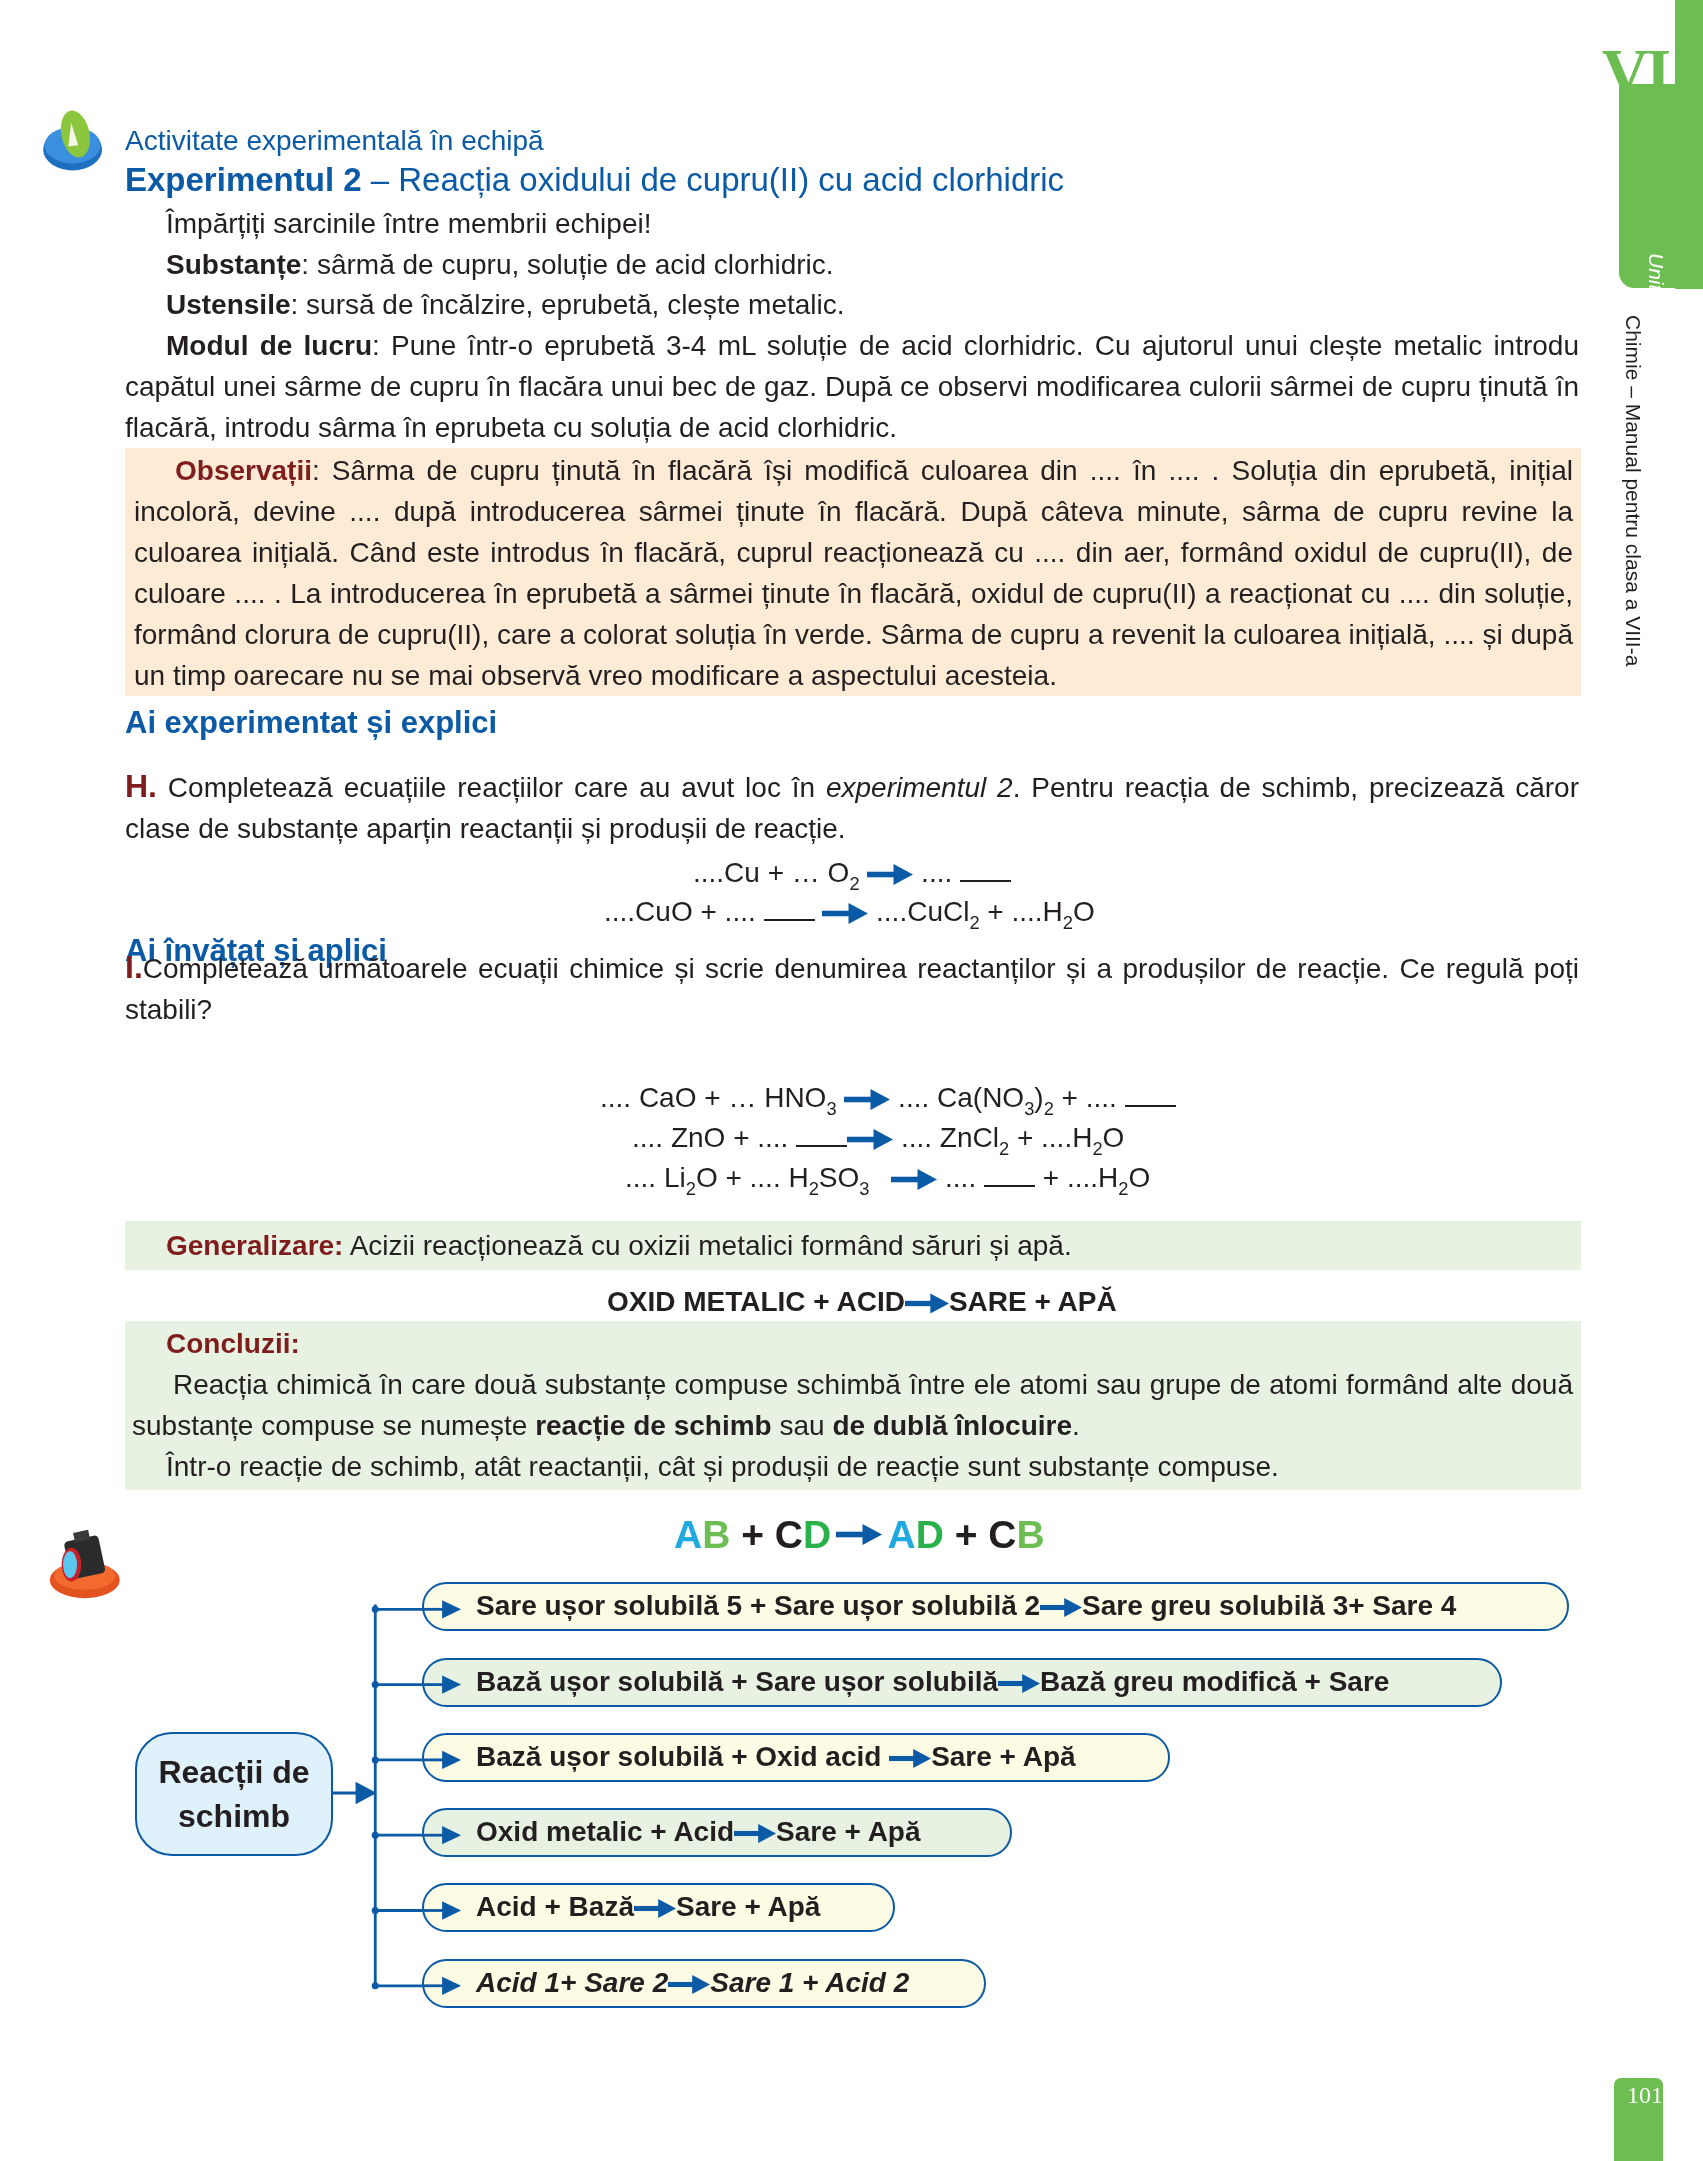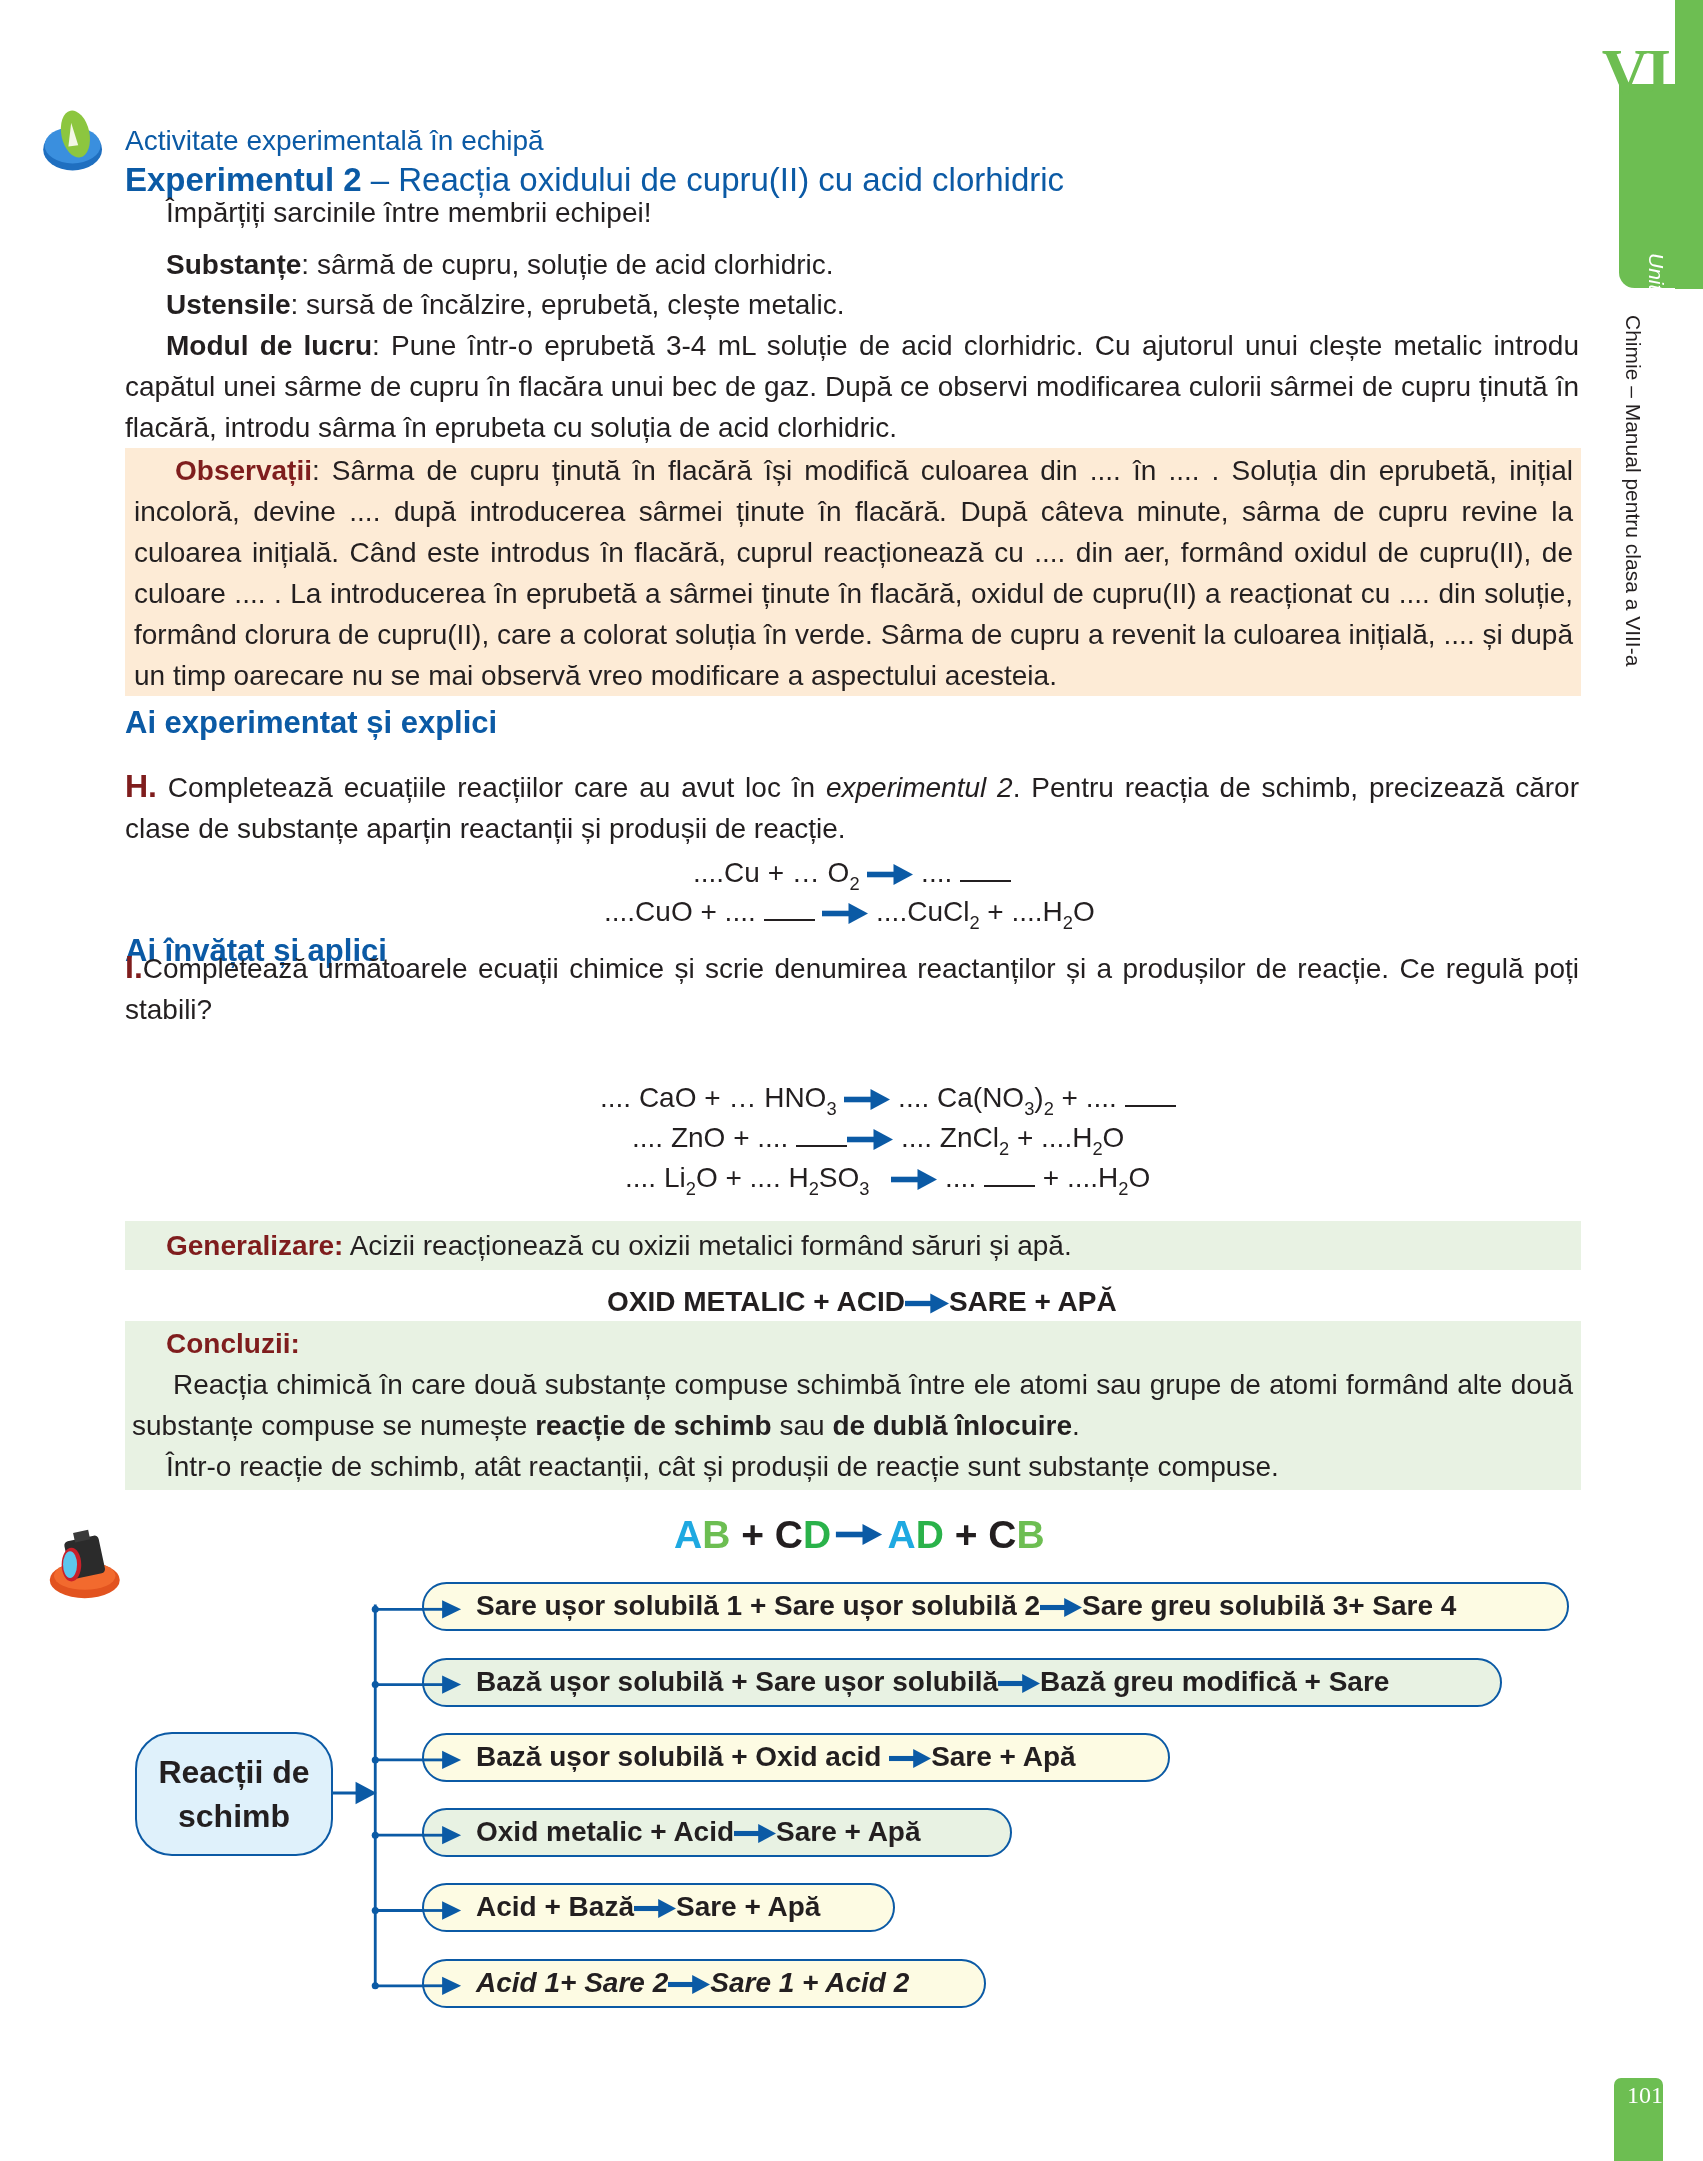--- a/index.html
+++ b/index.html
@@ -71,21 +71,21 @@
 
 <svg id="activity-icon" viewBox="0 0 100 100">
   <ellipse cx="48" cy="62" rx="42" ry="30" fill="#1f6fc0"></ellipse>
   <ellipse cx="48" cy="56" rx="40" ry="26" fill="#3a8fde"></ellipse>
   <ellipse cx="52" cy="40" rx="20" ry="34" fill="#8cc63f" transform="rotate(-12 52 40)"></ellipse>
   <polygon points="46,24 56,56 42,58" fill="#f4f7e6"></polygon>
 </svg>
 <div class="text" id="activity-label">Activitate experimentală în echipă</div>
 <div class="text" id="exp-title"><span class="exp-num">Experimentul 2</span><span> – </span><span> Reacția oxidului de cupru(II) cu acid clorhidric</span></div>
 
-<div class="text" style="left:166px; top:192px;">Împărțiți sarcinile între membrii echipei!</div>
+<div class="text" style="left:166px; top:203px;">Împărțiți sarcinile între membrii echipei!</div>
 <div class="text" style="left:166px; top:244px;"><b>Substanțe</b><span>: sârmă de cupru, soluție de acid clorhidric.</span></div>
 <div class="text" style="left:166px; top:284px;"><b>Ustensile</b><span>: sursă de încălzire, eprubetă, clește metalic.</span></div>
 <div class="para indent" style="top:325px;"><b>Modul de lucru</b><span>: Pune într-o eprubetă 3-4 mL soluție de acid clorhidric. Cu ajutorul unui clește metalic introdu capătul unei sârme de cupru în flacăra unui bec de gaz. După ce observi modificarea culorii sârmei de cupru ținută în flacără, introdu sârma în eprubeta cu soluția de acid clorhidric.</span></div>
 
 <div id="obs-box"></div>
 <div id="obs-text" class="indent"><b class="blue-text">Observații</b><span>: Sârma de cupru ținută în flacără își modifică culoarea din .... în .... . Soluția din eprubetă, inițial incoloră, devine .... după introducerea sârmei ținute în flacără. După câteva minute, sârma de cupru revine la culoarea inițială. Când este introdus în flacără, cuprul reacționează cu .... din aer, formând oxidul de cupru(II), de culoare  .... . La introducerea în eprubetă a sârmei ținute în flacără, oxidul de cupru(II) a reacționat cu .... din soluție, formând clorura de cupru(II), care a colorat soluția în verde. Sârma de cupru a revenit la culoarea inițială, .... și după un timp oarecare nu se mai observă vreo modificare a aspectului acesteia.</span></div>
 
 <div class="section-head" style="top:705px;">Ai experimentat și explici</div>
 <div class="para" style="top:766px;"><b class="blue-text" style="font-size:32px;">H.</b><span> Completează ecuațiile reacțiilor care au avut loc în </span><i>experimentul 2</i><span>. Pentru reacția de schimb, precizează căror clase de substanțe aparțin reactanții și produșii de reacție.</span></div>
 
@@ -180,21 +180,21 @@
       <polygon points="628,2809 655,2822 628,2835" fill="#0b5aa5"></polygon>
     </g>
 </svg>
 
 <div id="center-node">
     <div>Reacții de</div>
     <div>schimb</div>
   </div>
 
 <div id="pills">
-    <div class="pill yellow" style="top: 1582px; left: 422px; width: 1147px;"><span>Sare ușor solubilă 1 + Sare ușor solubilă 2</span><svg class="arrow" viewBox="0 0 66 30">
+    <div class="pill yellow" style="top: 1582px; left: 422px; width: 1147px;"><span>Sare ușor solubilă 5 + Sare ușor solubilă 2</span><svg class="arrow" viewBox="0 0 66 30">
         <rect x="0" y="11" width="40" height="8" fill="#0b5aa5"></rect>
         <polygon points="38,0 66,15 38,30" fill="#0b5aa5"></polygon>
       </svg><span>Sare greu solubilă 3+ Sare 4</span></div>
     <div class="pill mint" style="top: 1658px; left: 422px; width: 1080px;"><span>Bază ușor solubilă + Sare ușor solubilă</span><svg class="arrow" viewBox="0 0 66 30">
         <rect x="0" y="11" width="40" height="8" fill="#0b5aa5"></rect>
         <polygon points="38,0 66,15 38,30" fill="#0b5aa5"></polygon>
       </svg><span>Bază greu modifică + Sare</span></div>
     <div class="pill yellow" style="top: 1733px; left: 422px; width: 748px;"><span>Bază ușor solubilă + Oxid acid </span><svg class="arrow" viewBox="0 0 66 30">
         <rect x="0" y="11" width="40" height="8" fill="#0b5aa5"></rect>
         <polygon points="38,0 66,15 38,30" fill="#0b5aa5"></polygon>

